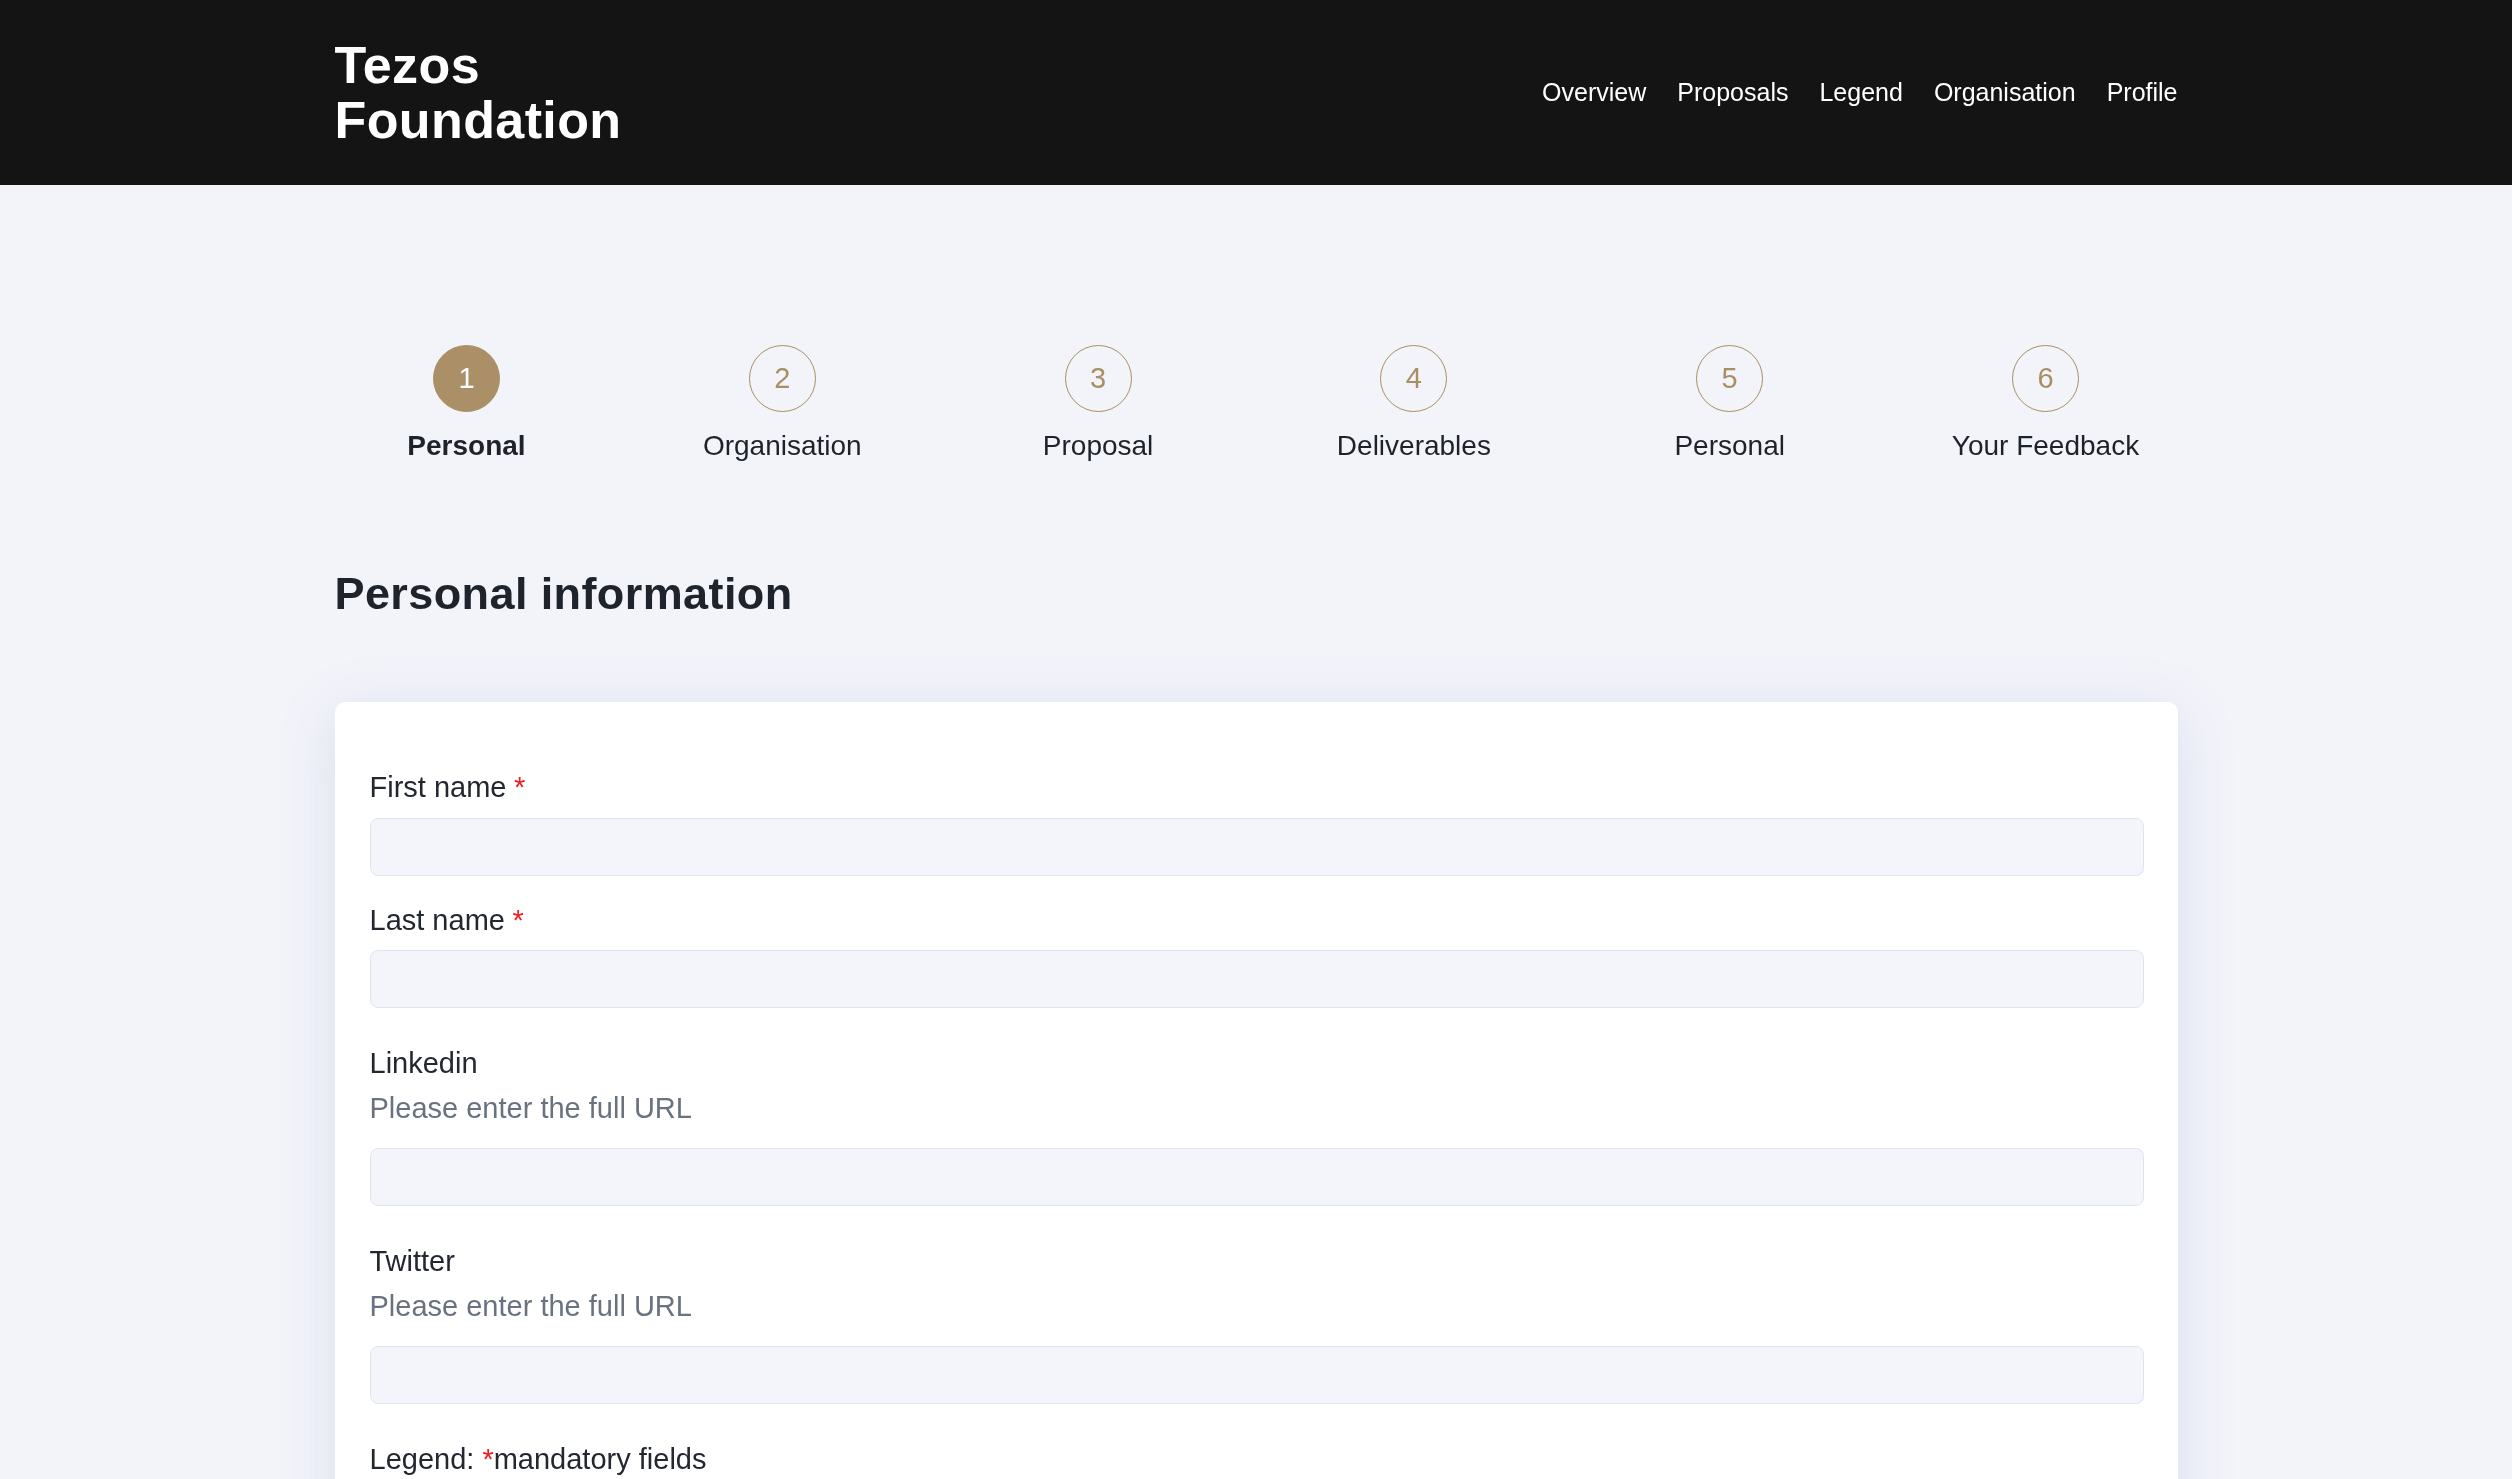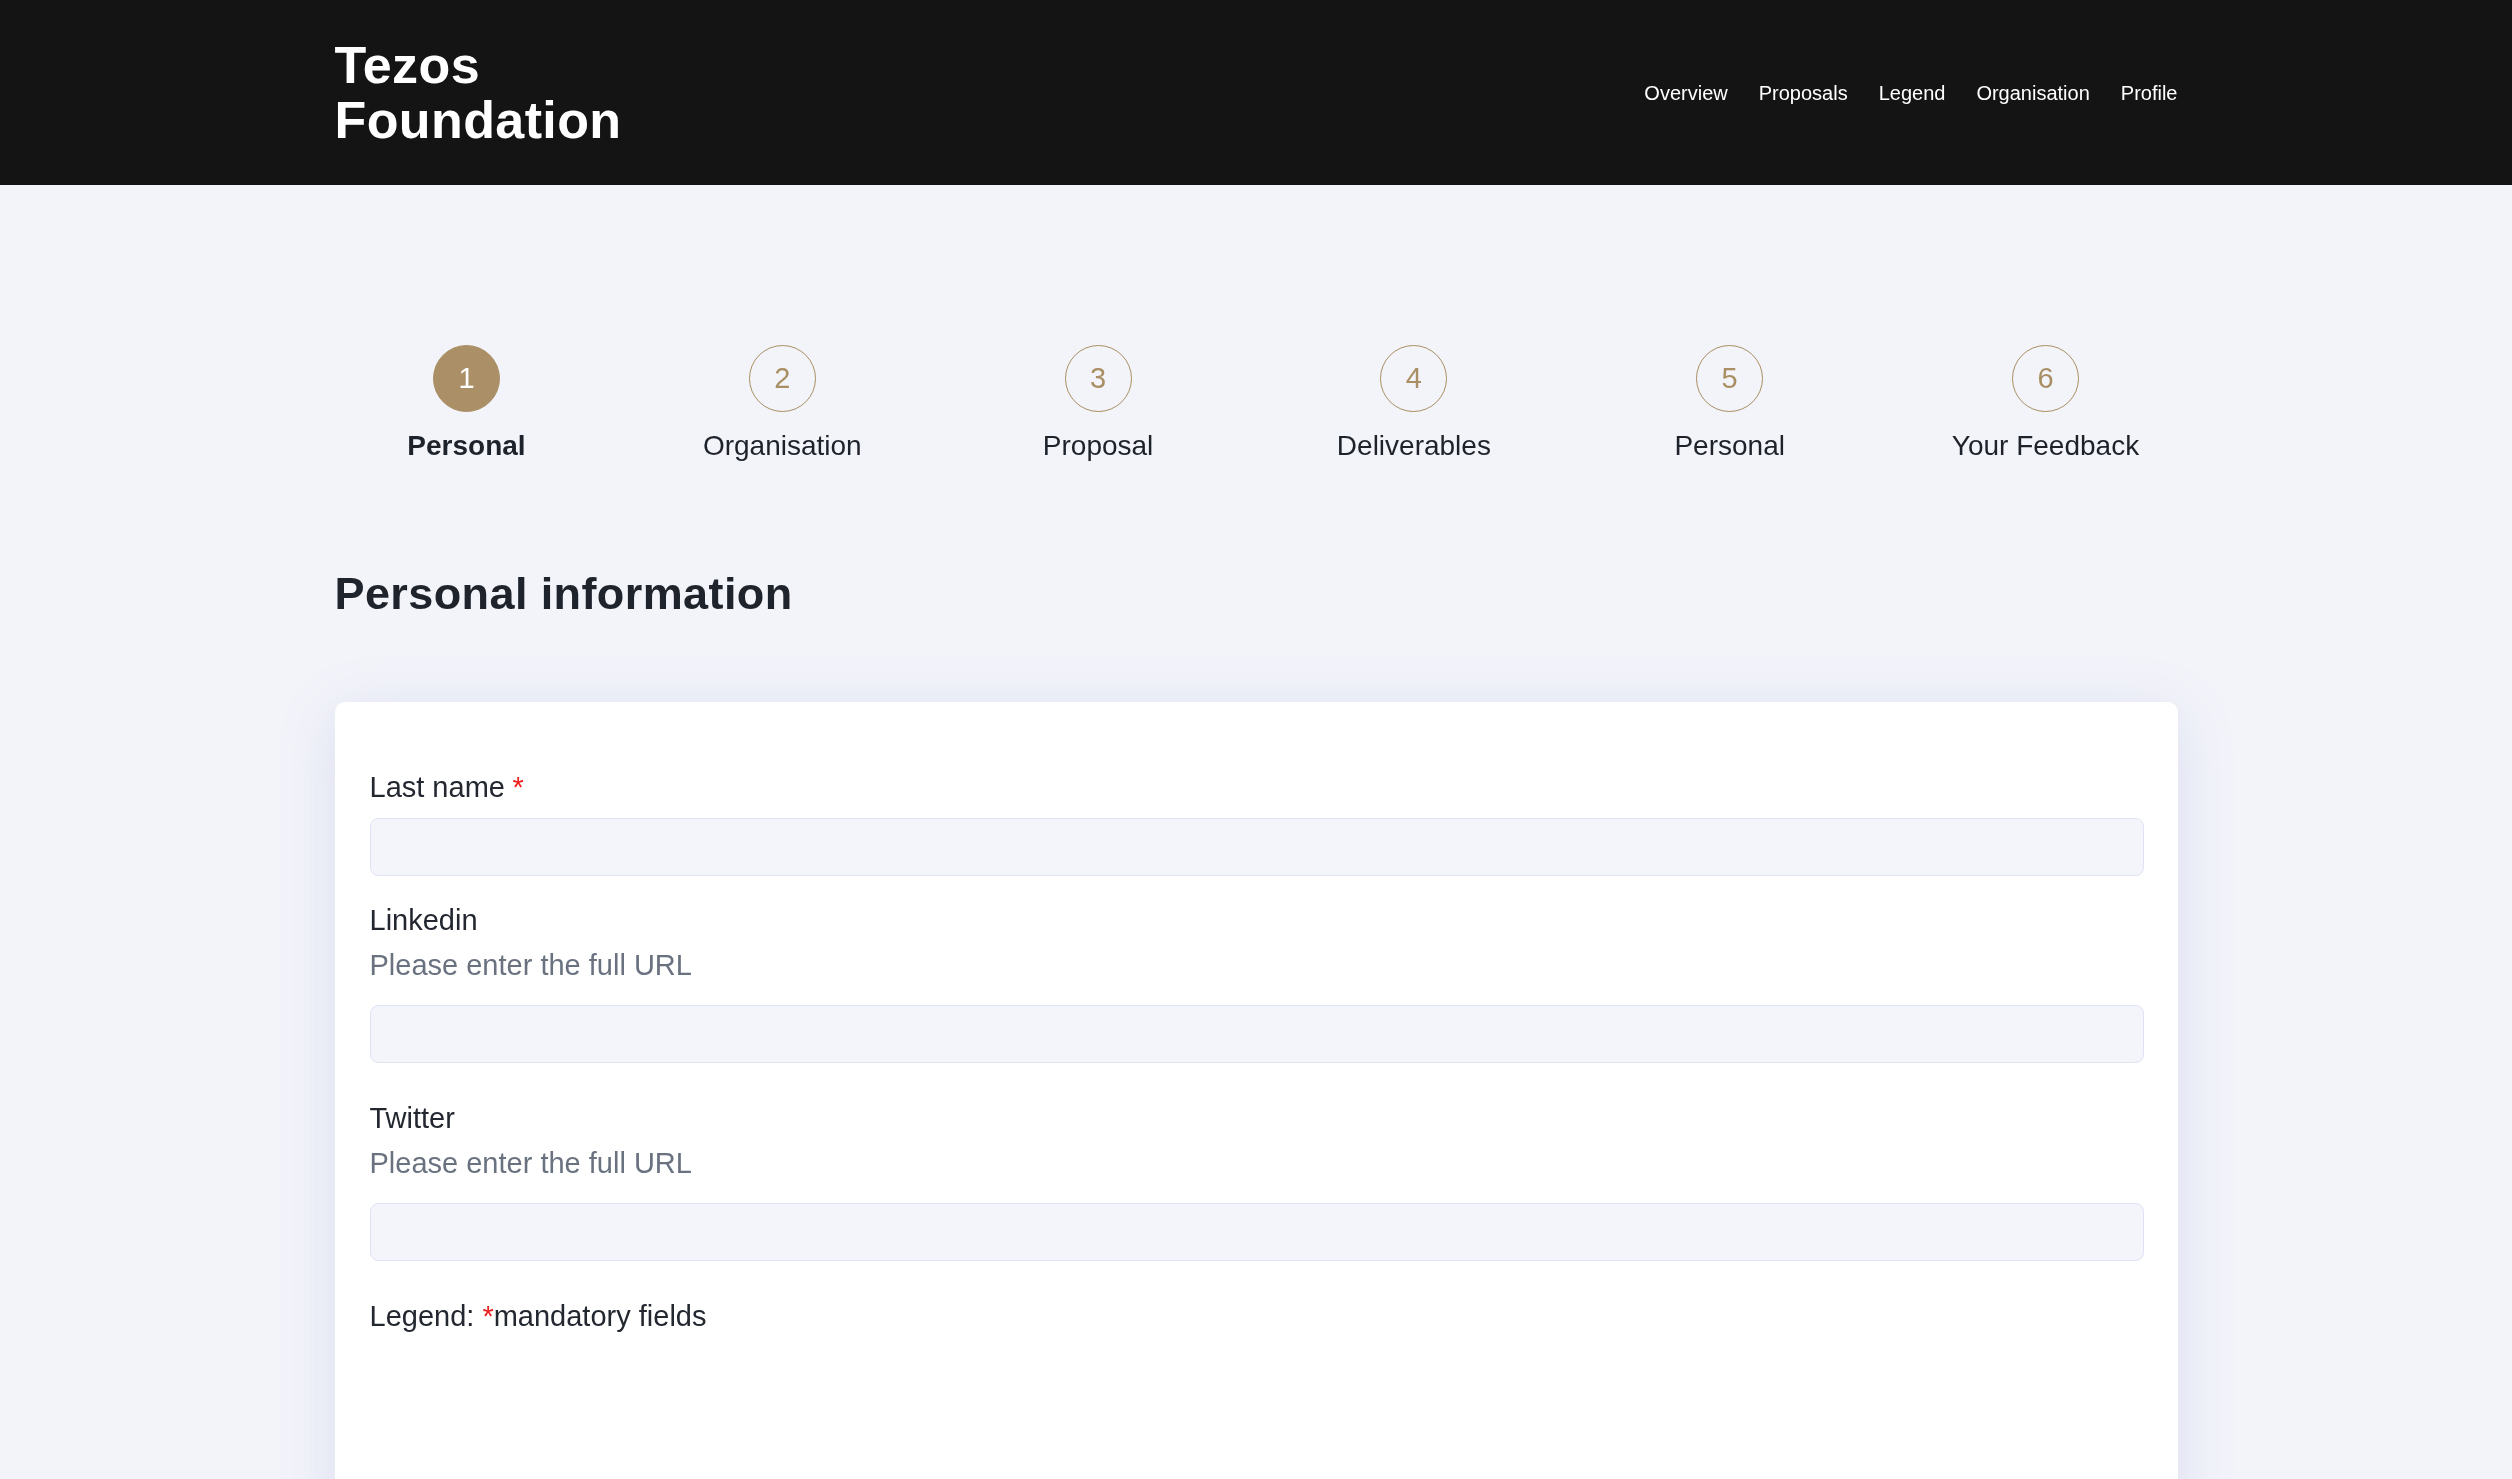--- a/index.html
+++ b/index.html
@@ -30,21 +30,21 @@
     font-weight: 700;
     line-height: 1.04;
     letter-spacing: 0.4px;
     cursor: pointer;
   }
   .logo span { display: block; }
   .main-nav { display: flex; align-items: center; gap: 31px; }
   .main-nav a {
     color: #ffffff;
     text-decoration: none;
-    font-size: 20px;
+    font-size: 25px;
     line-height: 1;
     cursor: pointer;
   }
 
   
   .stepper {
     list-style: none;
     display: flex;
     justify-content: space-between;
     padding-top: 160px;
@@ -194,20 +194,24 @@
           </span>
           <span class="step-label">Your Feedback</span>
         </li>
       </ol>
 
     <h1 class="page-title">Personal information</h1>
 
     <section class="card">
       <form id="personal-form">
           <div class="field">
+            <label class="field-label"><span>First name</span><span class="req">*</span></label>
+            <input type="text" class="text-input" value="" style="">
+          </div>
+          <div class="field">
             <label class="field-label"><span>Last name</span><span class="req">*</span></label>
             <input type="text" class="text-input" value="" style="">
           </div>
           <div class="field with-helper">
             <label class="field-label"><span>Linkedin</span></label>
             <p class="helper">Please enter the full URL</p>
             <input type="text" class="text-input" value="" style="">
           </div>
           <div class="field with-helper">
             <label class="field-label"><span>Twitter</span></label>

